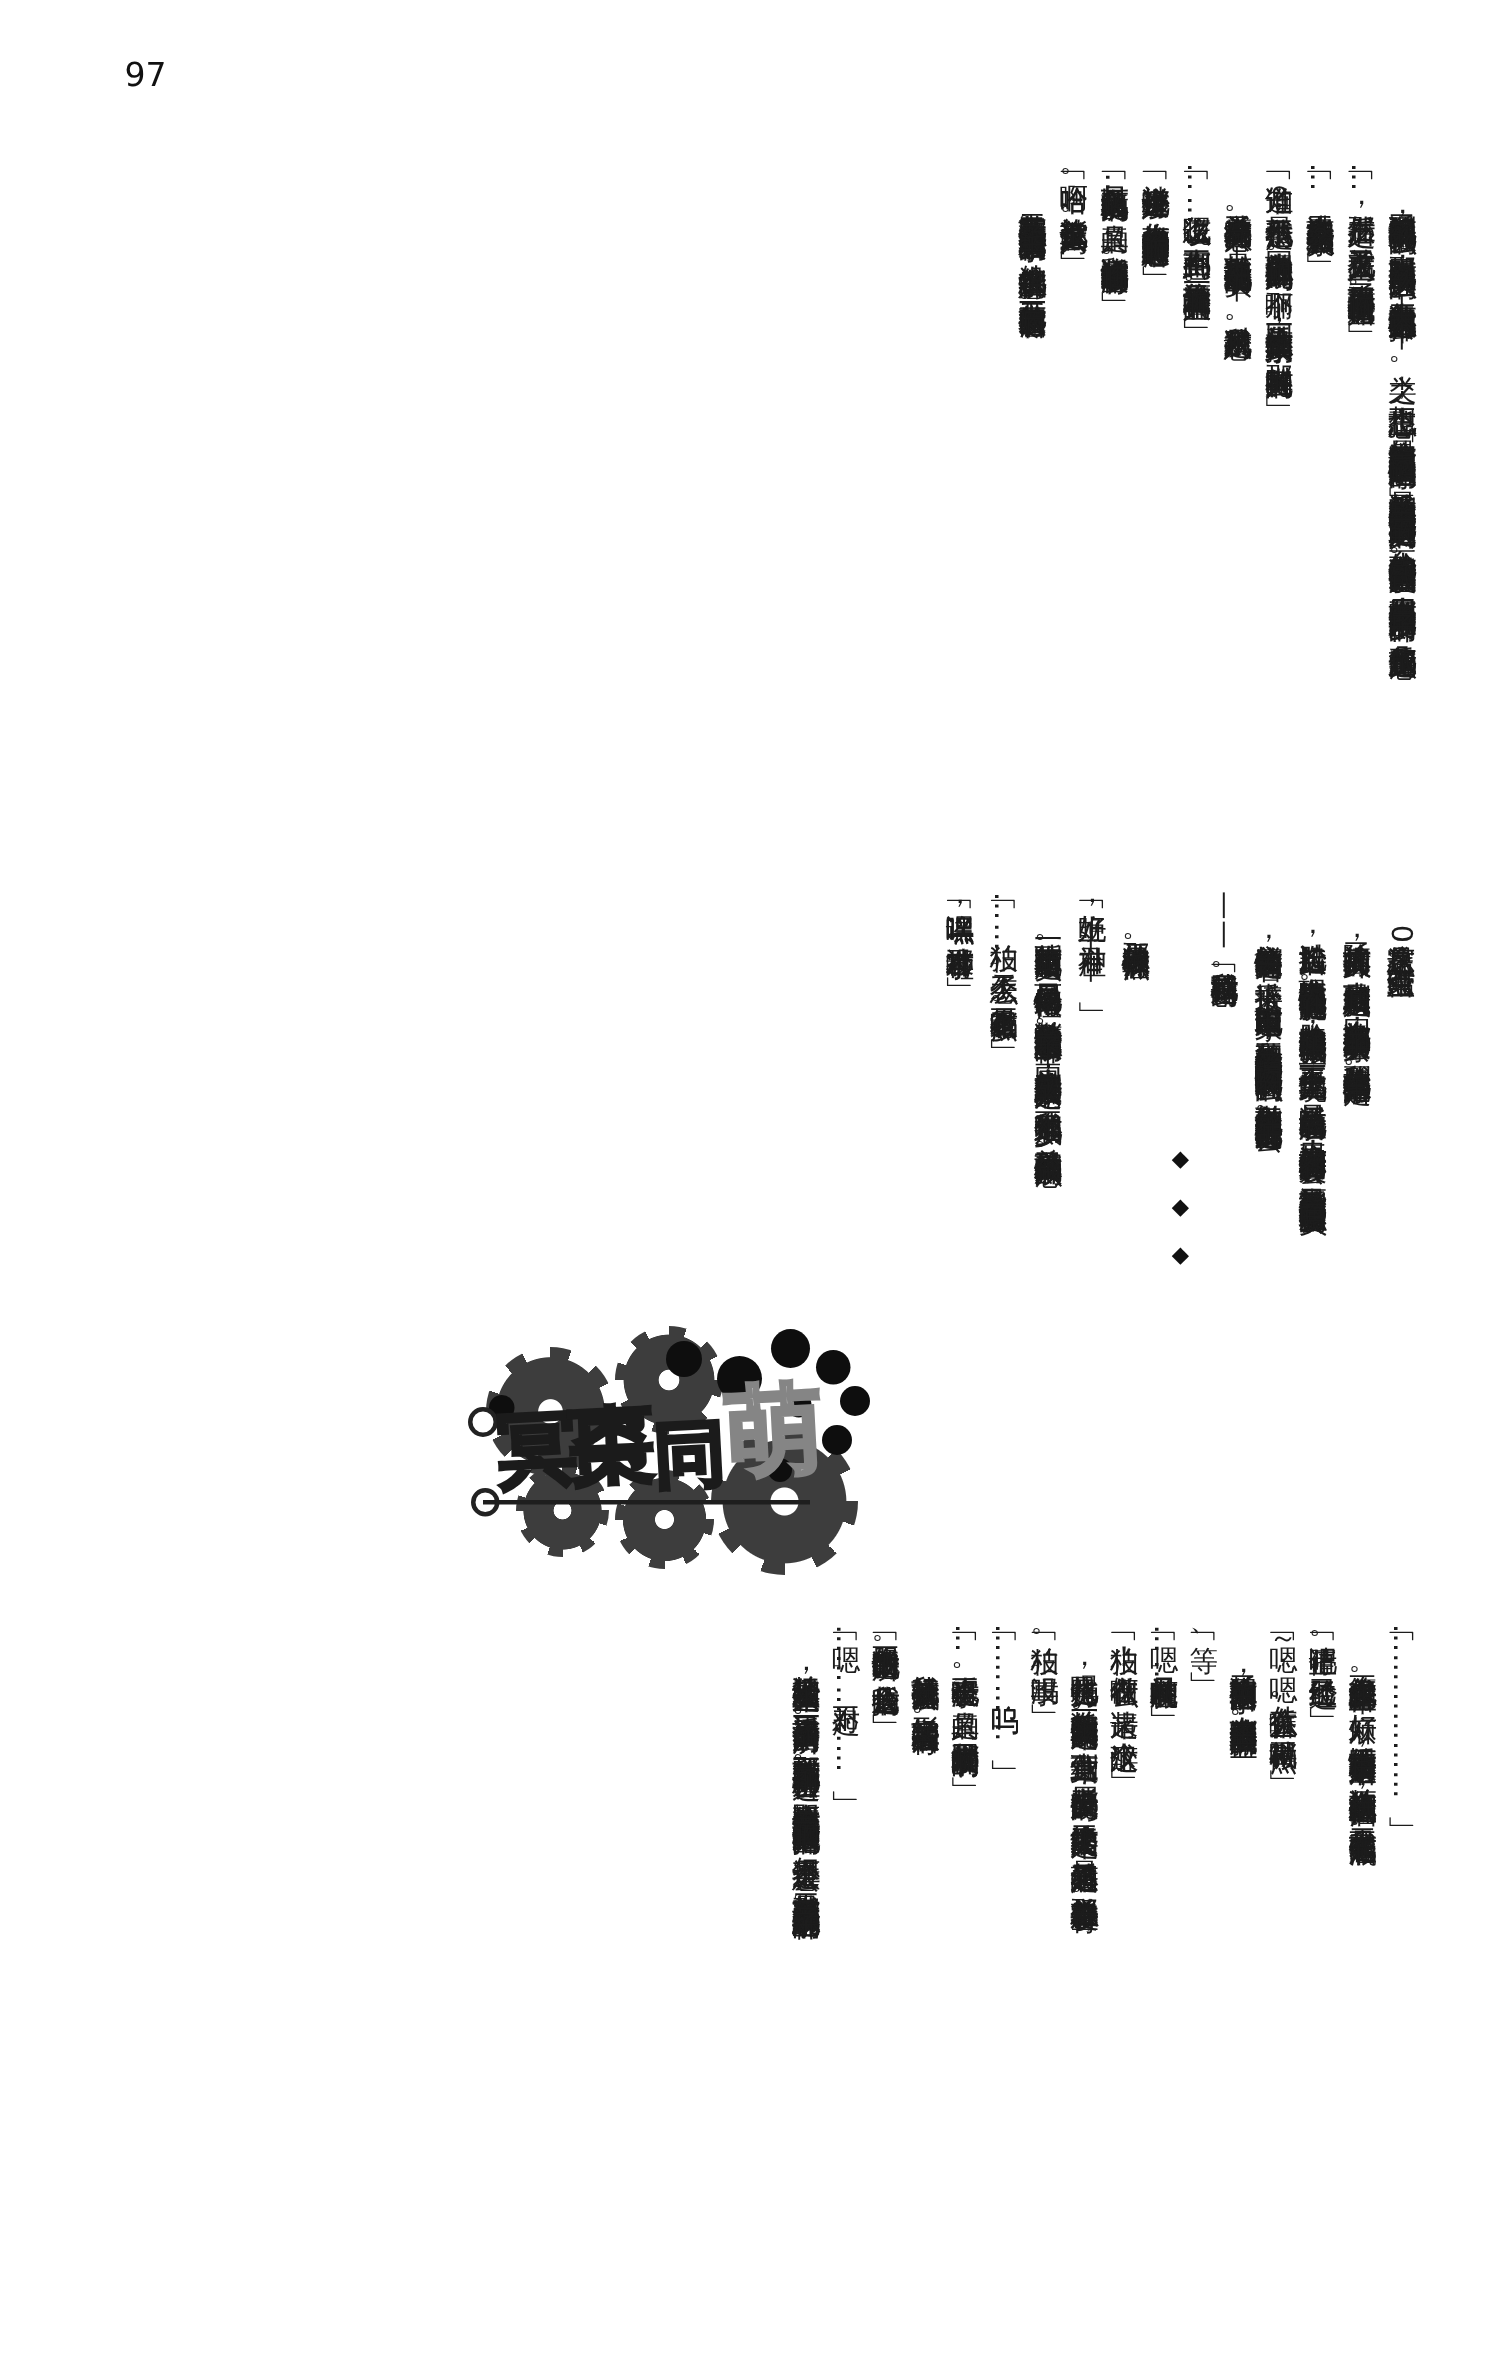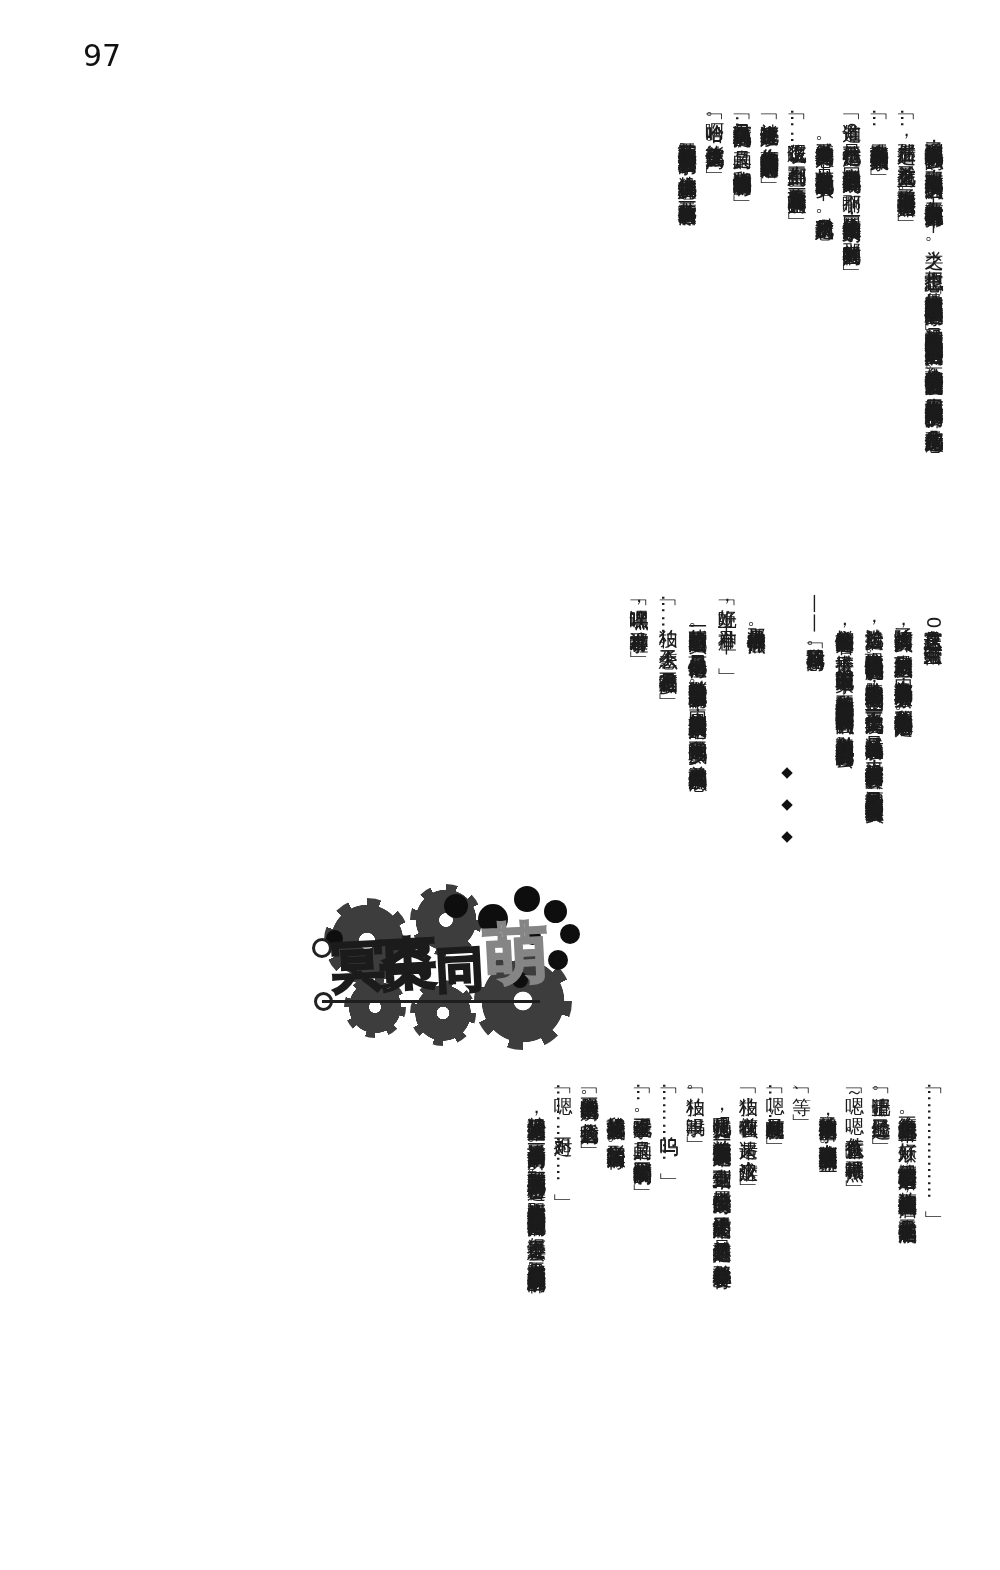--- a/index.html
+++ b/index.html
@@ -4,21 +4,21 @@
 <style>
   html,body{margin:0;padding:0;}
   body{
     width:1000px;height:1570px;position:relative;
     background:#ffffff;color:#1c1c1c;
     font-family:"DejaVu Sans",sans-serif;
     overflow:hidden;
   }
   .page-number{
     position:absolute;left:83px;top:38px;
-    font-size:30px;color:#111;
+    font-size:22px;color:#111;
   }
   
   .vblock{
     position:absolute;right:52px;
     writing-mode:vertical-rl;
     -webkit-writing-mode:vertical-rl;
     font-size:19px;letter-spacing:0.5px;
     height:434px;z-index:2;
   }
   #section-top{top:108px;line-height:27.4px;}

